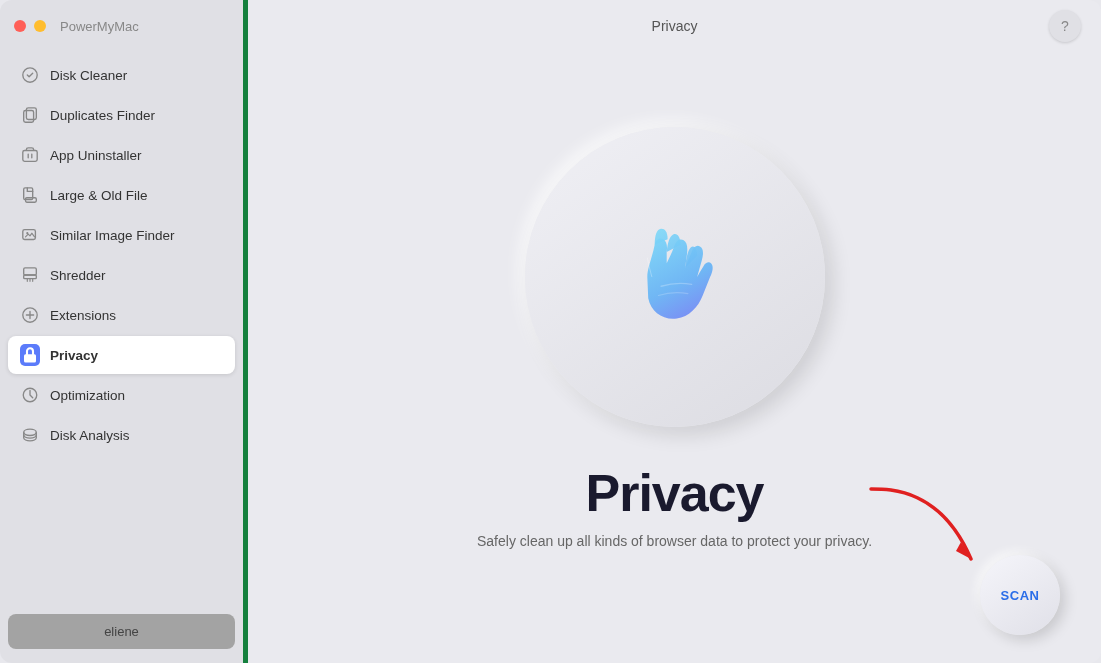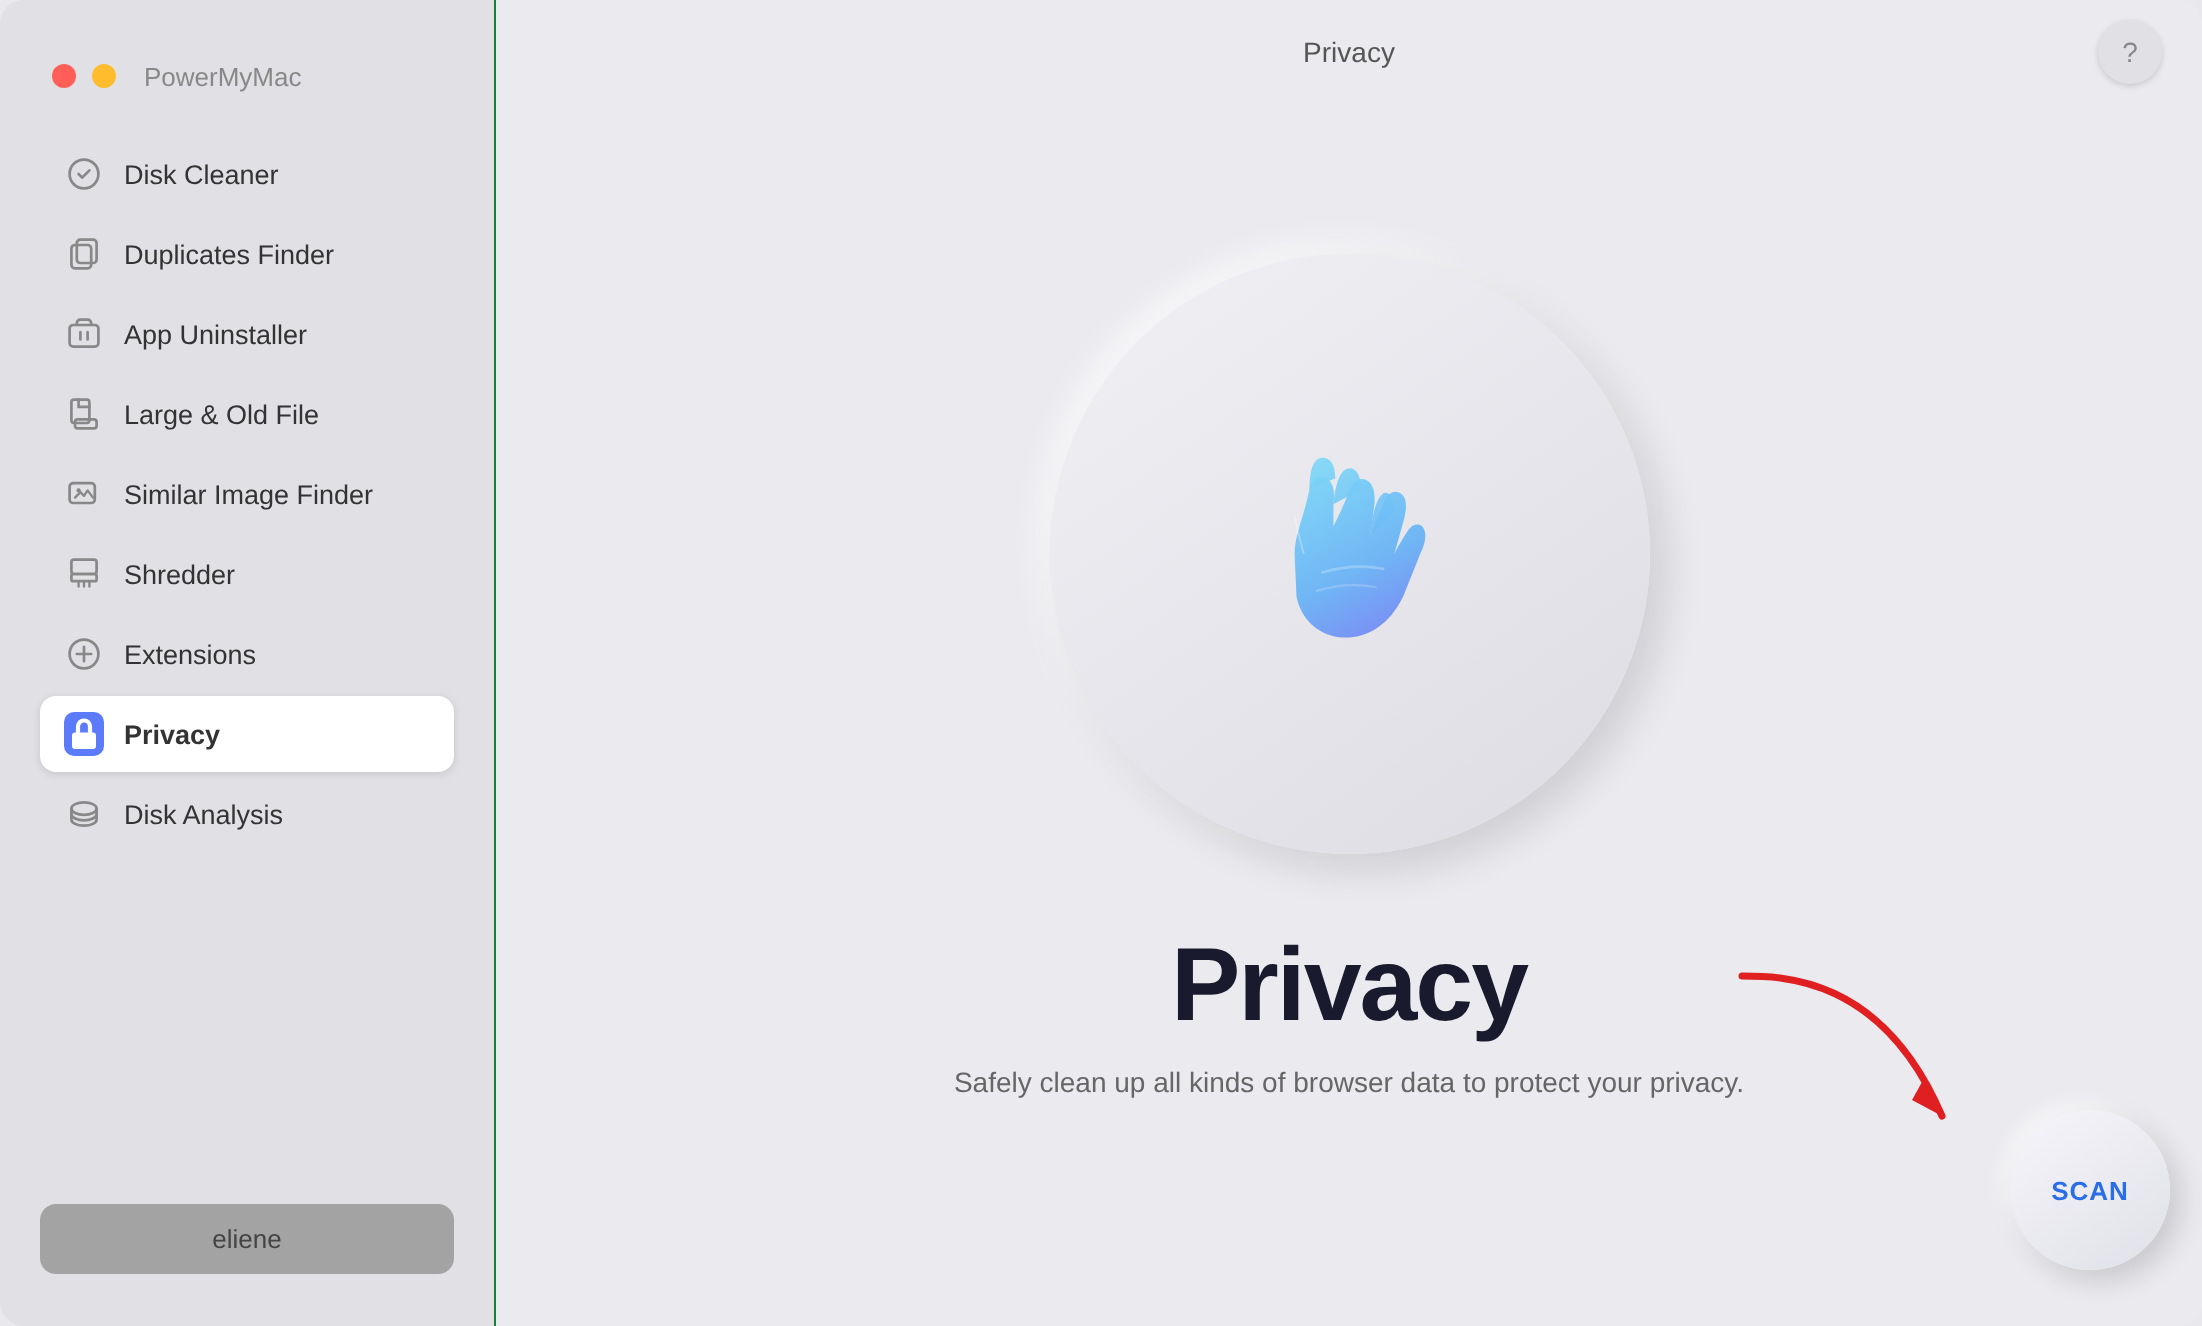--- a/index.html
+++ b/index.html
@@ -14,22 +14,22 @@
       border-radius: 12px;
     }
 
     
     .sidebar {
       width: 248px;
       min-width: 248px;
       background: #e0e0e5;
       display: flex;
       flex-direction: column;
-      padding: 12px;
-      border-right: 1px solid #15803d;
+      padding: 0;
+      border-right: 5px solid #15803d;
     }
 
     .titlebar {
       height: 52px;
       display: flex;
       align-items: center;
       padding: 0 14px;
       gap: 8px;
     }
 
@@ -191,21 +191,21 @@
     .privacy-subtitle {
       font-size: 14px;
       color: #666;
       text-align: left;
     }
 
     
     .scan-button-container {
       position: absolute;
       bottom: 28px;
-      right: 16px;
+      right: 41px;
     }
 
     .scan-button {
       width: 80px;
       height: 80px;
       border-radius: 50%;
       background: linear-gradient(145deg, #f5f5fa, #e0e0e8);
       box-shadow:
         5px 5px 14px rgba(0,0,0,0.15),
         -4px -4px 10px rgba(255,255,255,0.7);
@@ -328,20 +328,29 @@
         <div class="lock-icon-bg">
           <svg width="12" height="12" viewBox="0 0 12 12" fill="none">
             <rect x="2" y="5.5" width="8" height="5.5" rx="1" fill="white"></rect>
             <path d="M4 5.5V3.5a2 2 0 014 0v2" stroke="white" stroke-width="1.4" stroke-linecap="round"></path>
           </svg>
         </div>
       </span>
       <span>Privacy</span>
     </div>
 
+    <div class="sidebar-item">
+      <span class="sidebar-icon">
+        <svg viewBox="0 0 20 20" fill="none">
+          <circle cx="10" cy="10" r="7.5" stroke="#888" stroke-width="1.5"></circle>
+          <path d="M10 5v5l3 3" stroke="#888" stroke-width="1.5" stroke-linecap="round" stroke-linejoin="round"></path>
+        </svg>
+      </span>
+      <span>Optimization</span>
+    </div>
 
     <div class="sidebar-item">
       <span class="sidebar-icon">
         <svg viewBox="0 0 20 20" fill="none">
           <ellipse cx="10" cy="7" rx="7" ry="3.5" stroke="#888" stroke-width="1.5"></ellipse>
           <path d="M3 7v6c0 1.93 3.134 3.5 7 3.5S17 14.93 17 13V7" stroke="#888" stroke-width="1.5"></path>
           <path d="M3 10c0 1.93 3.134 3.5 7 3.5S17 11.93 17 10" stroke="#888" stroke-width="1.5"></path>
         </svg>
       </span>
       <span>Disk Analysis</span>

